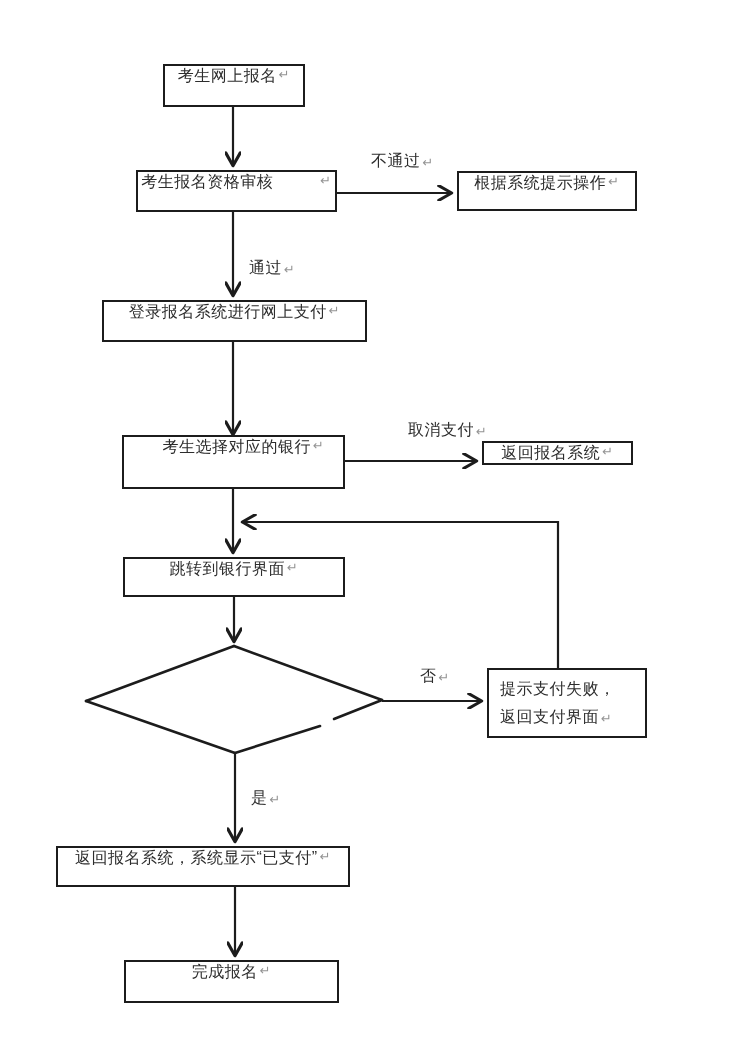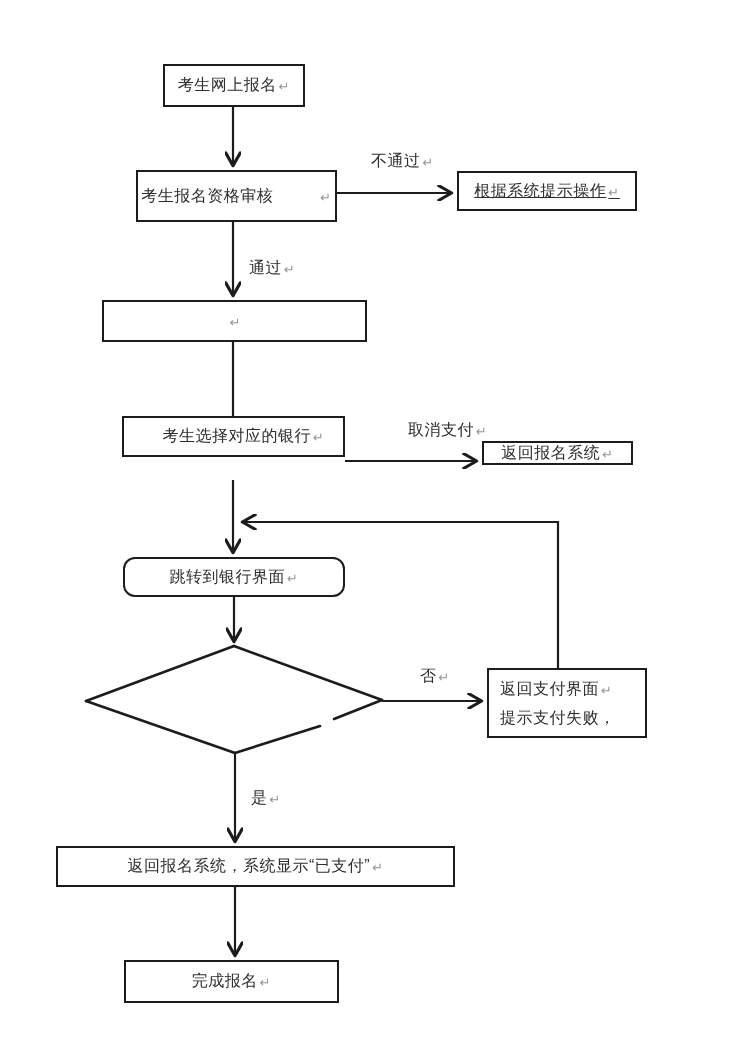--- a/index.html
+++ b/index.html
@@ -8,21 +8,21 @@
     width:729px;height:1038px;
     background:#ffffff;
     font-family:"Liberation Sans","DejaVu Sans",sans-serif;
     overflow:hidden;
   }
   #edges{position:absolute;left:0;top:0;width:729px;height:1038px;}
   .node{
     position:absolute;
     border:2.5px solid #1c1c1c;
     background:#ffffff;
-    display:flex;align-items:center;justify-content:center;
+    display:flex;align-items:flex-start;justify-content:center;
     font-size:16px;color:#2d2d2d;
     box-sizing:border-box;
     letter-spacing:0.5px;
     z-index:2;
   }
   .node.two-line{
     flex-direction:column;align-items:flex-start;justify-content:center;
     padding-left:11px;
   }
   .node.two-line .bline{line-height:28px;}
@@ -72,59 +72,60 @@
       <line x1="382" y1="700" x2="334" y2="719"></line>
       <line x1="320" y1="726" x2="235" y2="753"></line>
     </g>
   </svg>
 
   <div class="node" style="left:163px;top:64px;width:142px;height:43px;">
     <span>考生网上报名</span>
       <span class="cr">↵</span>
   </div>
 
-  <div class="node" style="left:136px;top:170px;width:201px;height:52px;gap:45px;">
+  <div class="node" style="left:136px;top:170px;width:201px;height:42px;gap:45px;">
     <span>考生报名资格审核</span>
       <span class="cr">↵</span>
   </div>
 
-  <div class="node" style="left:457px;top:171px;width:180px;height:40px;text-decoration:underline;">
+  <div class="node" style="left:457px;top:171px;width:180px;height:40px;">
     <span>根据系统提示操作</span>
       <span class="cr">↵</span>
   </div>
 
   <div class="node" style="left:102px;top:300px;width:265px;height:42px;">
+    <span>登录报名系统进行网上支付</span>
       <span class="cr">↵</span>
   </div>
 
-  <div class="node" style="left:122px;top:416px;width:223px;height:41px;padding-left:20px;">
+  <div class="node" style="left:122px;top:435px;width:223px;height:54px;padding-left:20px;">
     <span>考生选择对应的银行</span>
       <span class="cr">↵</span>
   </div>
 
   <div class="node" style="left:482px;top:441px;width:151px;height:24px;">
     <span>返回报名系统</span>
       <span class="cr">↵</span>
   </div>
 
-  <div class="node" style="left:123px;top:557px;width:222px;height:40px;border-radius:12px;">
+  <div class="node" style="left:123px;top:557px;width:222px;height:40px;">
     <span>跳转到银行界面</span>
       <span class="cr">↵</span>
   </div>
 
   <div class="node two-line" style="left:487px;top:668px;width:160px;height:70px;">
     <div class="bline">
-      <span>返回支付界面</span><span class="cr">↵</span>
+      <span>提示支付失败，</span>
     </div>
     <div class="bline">
-      <span>提示支付失败，</span>
+      <span>返回支付界面</span><span class="cr">↵</span>
     </div>
   </div>
 
-  <div class="node" style="left:56px;top:846px;width:399px;height:41px;">
+  <div class="node" style="left:56px;top:846px;width:294px;height:41px;">
     <span>返回报名系统，系统显示“已支付”</span>
       <span class="cr">↵</span>
   </div>
 
   <div class="node" style="left:124px;top:960px;width:215px;height:43px;">
     <span>完成报名</span>
       <span class="cr">↵</span>
   </div>
 
 

